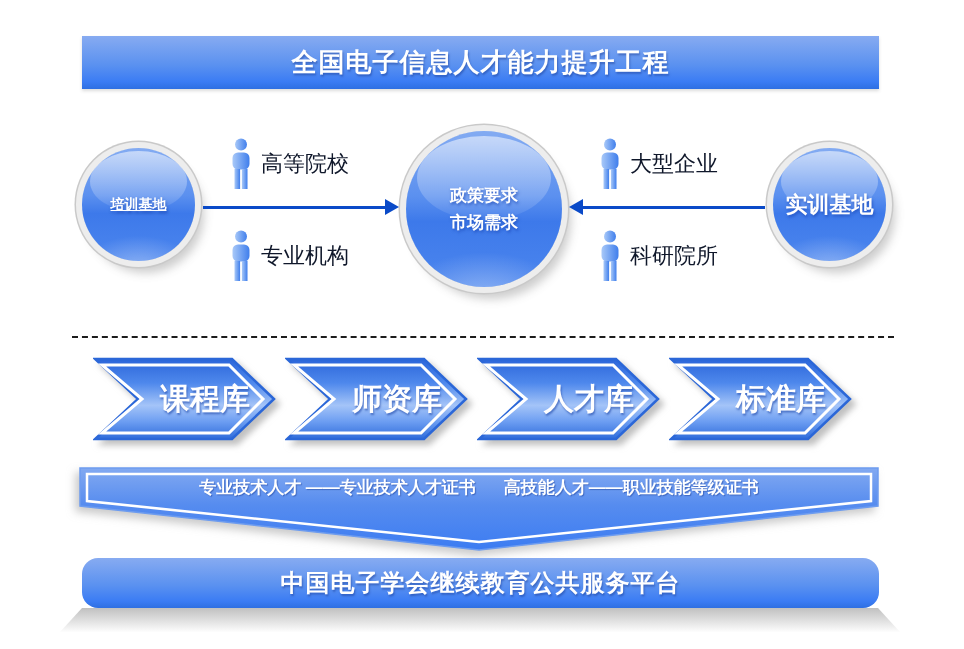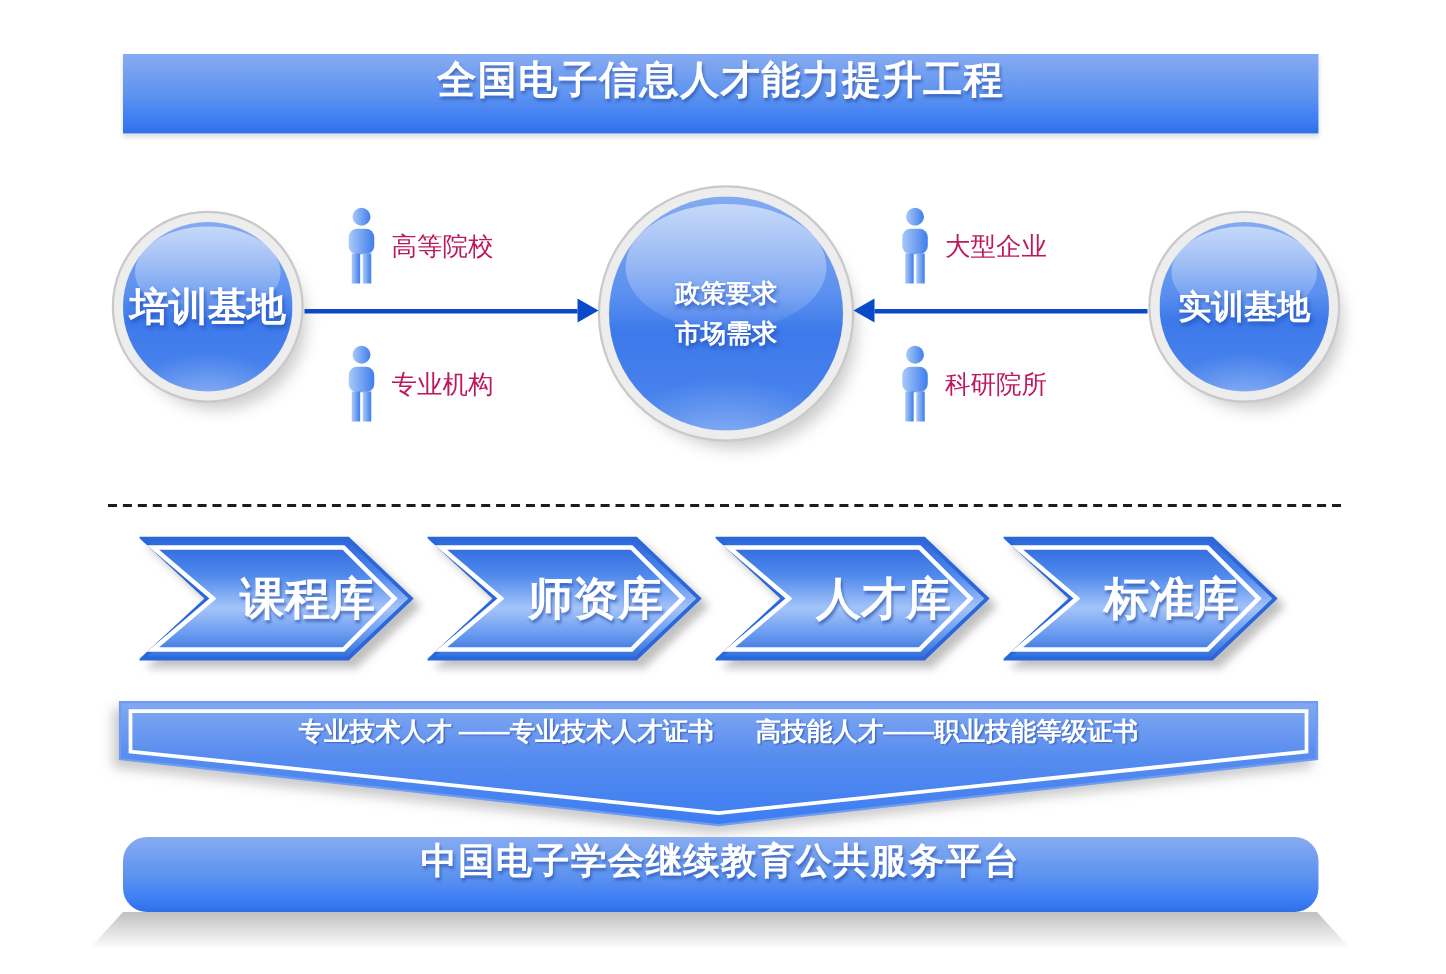--- a/index.html
+++ b/index.html
@@ -2,21 +2,21 @@
 <html><head>
 <meta charset="utf-8">
 <style>
   * { margin:0; padding:0; box-sizing:border-box; }
   html,body { background:#fff; }
   body { font-family:"Liberation Sans","DejaVu Sans",sans-serif; }
   #canvas { position:relative; width:964px; height:649px; background:#fff; overflow:hidden; }
 
   
   .banner {
-    position:absolute; display:flex; align-items:flex-start; justify-content:center;
+    position:absolute; display:flex; align-items:center; justify-content:center;
     background:linear-gradient(180deg,#87abf1 0%,#5a91f0 55%,#3b7cf4 86%,#2e6fe2 100%);
     color:#fff; font-weight:bold; text-shadow:1px 2px 2px rgba(25,60,150,.5);
     box-shadow:0 2px 3px rgba(120,120,120,.25);
   }
   .banner.top { left:82px; top:36px; width:797px; height:53px; font-size:26px; letter-spacing:1px; }
   .banner.bottom { left:82px; top:558px; width:797px; height:50px; font-size:24px; letter-spacing:1px; box-shadow:none;border-radius:16px; }
 
   
   .sphere {
     position:absolute; border-radius:50%;
@@ -25,30 +25,30 @@
       linear-gradient(180deg,#83abf2 0%,#5b90ef 42%,#3d79ea 58%,#4c86ee 100%);
     box-shadow:0 0 0 6px #ededed, 0 0 0 7.5px #c9c9c9, 7px 10px 10px 2px rgba(90,90,90,.30);
     display:flex; align-items:center; justify-content:center;
     color:#fff; font-weight:bold; text-shadow:1px 2px 3px rgba(25,70,180,.7);
   }
   .sphere::before {
     content:""; position:absolute; left:7%; top:3%; width:86%; height:54%;
     border-radius:50%; background:linear-gradient(rgba(255,255,255,.55), rgba(255,255,255,.05));
     pointer-events:none;
   }
-  .sphere.left   { left:82px;  top:148px; width:113px; height:113px; font-size:26px; }
+  .sphere.left   { left:82px;  top:148px; width:113px; height:113px; font-size:14px;text-decoration:underline; }
   .sphere.right  { left:773px; top:148px; width:113px; height:113px; font-size:22px; }
   .sphere.center { left:406px; top:131px; width:156px; height:156px; flex-direction:column; gap:10px; }
   .sphere.center .small { font-size:17px; line-height:1; }
   .sphere.center .big   { font-size:27px; line-height:1; letter-spacing:1px; }
   .sphere span { position:relative; z-index:2; }
 
   
   .actor { position:absolute; display:flex; align-items:center; gap:9px; }
-  .actor .lbl { color:#be185d; font-size:17px; }
+  .actor .lbl { color:#0f172a; font-size:22px; }
   .actor.a1 { left:230px; top:138px; }
   .actor.a2 { left:230px; top:230px; }
   .actor.a3 { left:599px; top:138px; }
   .actor.a4 { left:599px; top:230px; }
 
   
   .aline { position:absolute; height:3px; background:#0a4ac8; top:206px; }
   .aline.l { left:203px; width:182px; }
   .aline.r { left:583px; width:182px; }
   .ahead { position:absolute; width:0; height:0; top:199px;

